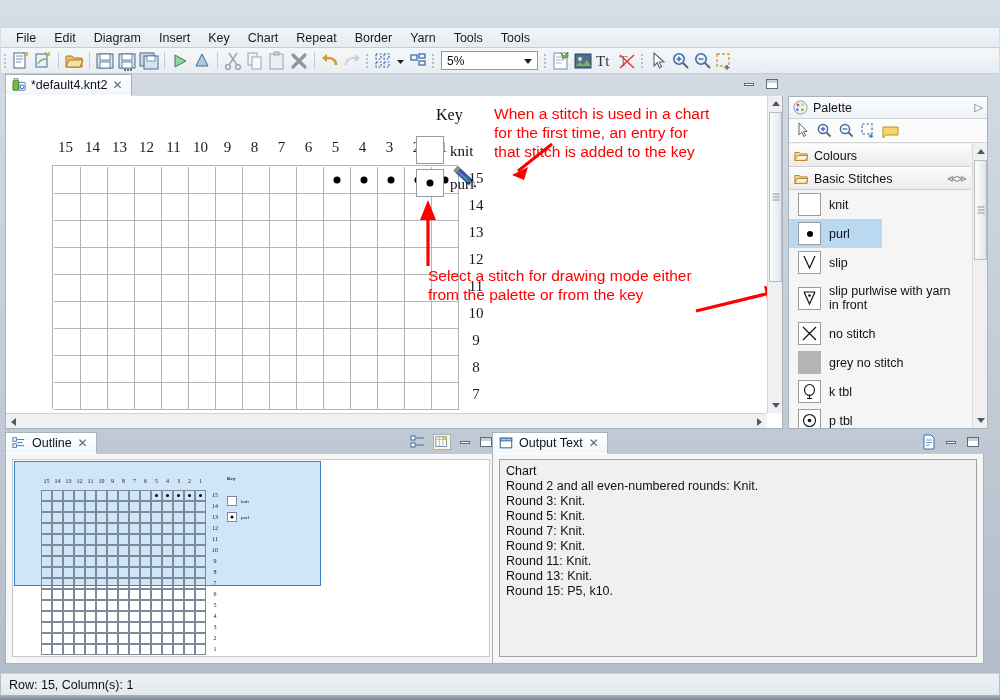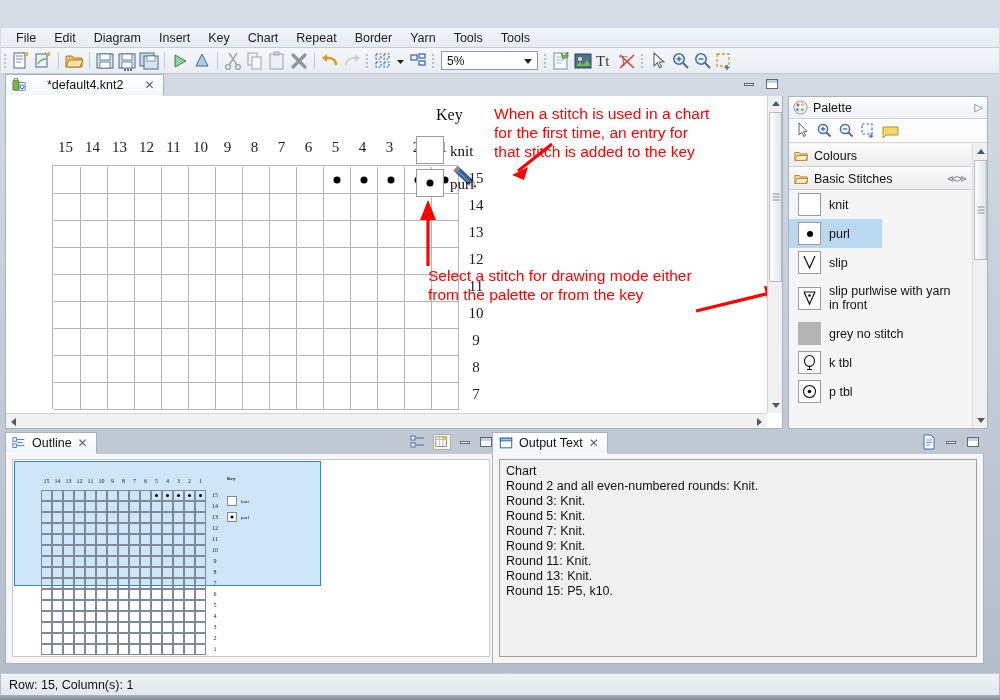--- a/index.html
+++ b/index.html
@@ -81,21 +81,21 @@
   
   .editor-area{position:absolute;left:5px;top:74px;width:778px;height:355px;}
   .tabstrip{
     position:absolute;left:0;top:0;width:778px;height:22px;
     border-bottom:1px solid #a8b2bd;
   }
   .etab{
     position:absolute;left:0;top:0;height:22px;padding:0 8px 0 6px;
     background:linear-gradient(180deg,#ffffff 0%,#f2f6fa 100%);
     border:1px solid #a8b2bd;border-bottom:1px solid #fff;
-    display:flex;align-items:center;gap:21px;box-sizing:border-box;
+    display:flex;align-items:center;gap:5px;box-sizing:border-box;
     font-size:12.5px;color:#111;
   }
   .tab-close{color:#5b6672;font-size:12px;font-family:"Liberation Sans",sans-serif;}
   .view-btns{position:absolute;right:4px;top:3px;display:flex;gap:9px;}
   .vb{width:14px;height:14px;position:relative;}
   .vb .mn{position:absolute;left:2px;top:6px;width:10px;height:3px;border:1px solid #5d6a77;box-sizing:border-box;background:#fff;}
   .vb .mx{position:absolute;left:1px;top:2px;width:12px;height:10px;border:1px solid #5d6a77;box-sizing:border-box;background:#fff;}
   .vb .mx:after{content:"";position:absolute;left:0;top:0;right:0;height:3px;background:#c9d2dc;}
 
   .canvas{
@@ -768,20 +768,28 @@
             <span class="sw">
               <svg width="21" height="21" viewBox="0 0 21 21">
                   <path d="M5 4L10.5 16L16 4" fill="none" stroke="#111" stroke-width="1.2"></path>
                   <path d="M5 4h11" stroke="#111" stroke-width="1"></path>
                   <circle cx="10.5" cy="7.5" r="1.3" fill="#111"></circle>
                 </svg>
             </span>
             <span class="txt" style="width:132px;">slip purlwise with yarn in front</span>
           </div>
 
+          <div class="pal-item">
+            <span class="sw">
+              <svg width="21" height="21" viewBox="0 0 21 21">
+                  <path d="M4 4L17 17M17 4L4 17" stroke="#111" stroke-width="1.2"></path>
+                </svg>
+            </span>
+            <span class="txt">no stitch</span>
+          </div>
 
           <div class="pal-item">
             <span class="sw grey"></span>
             <span class="txt">grey no stitch</span>
           </div>
 
           <div class="pal-item">
             <span class="sw">
               <svg width="21" height="21" viewBox="0 0 21 21">
                   <ellipse cx="10.5" cy="9" rx="5" ry="5.5" fill="none" stroke="#111" stroke-width="1.1"></ellipse>

